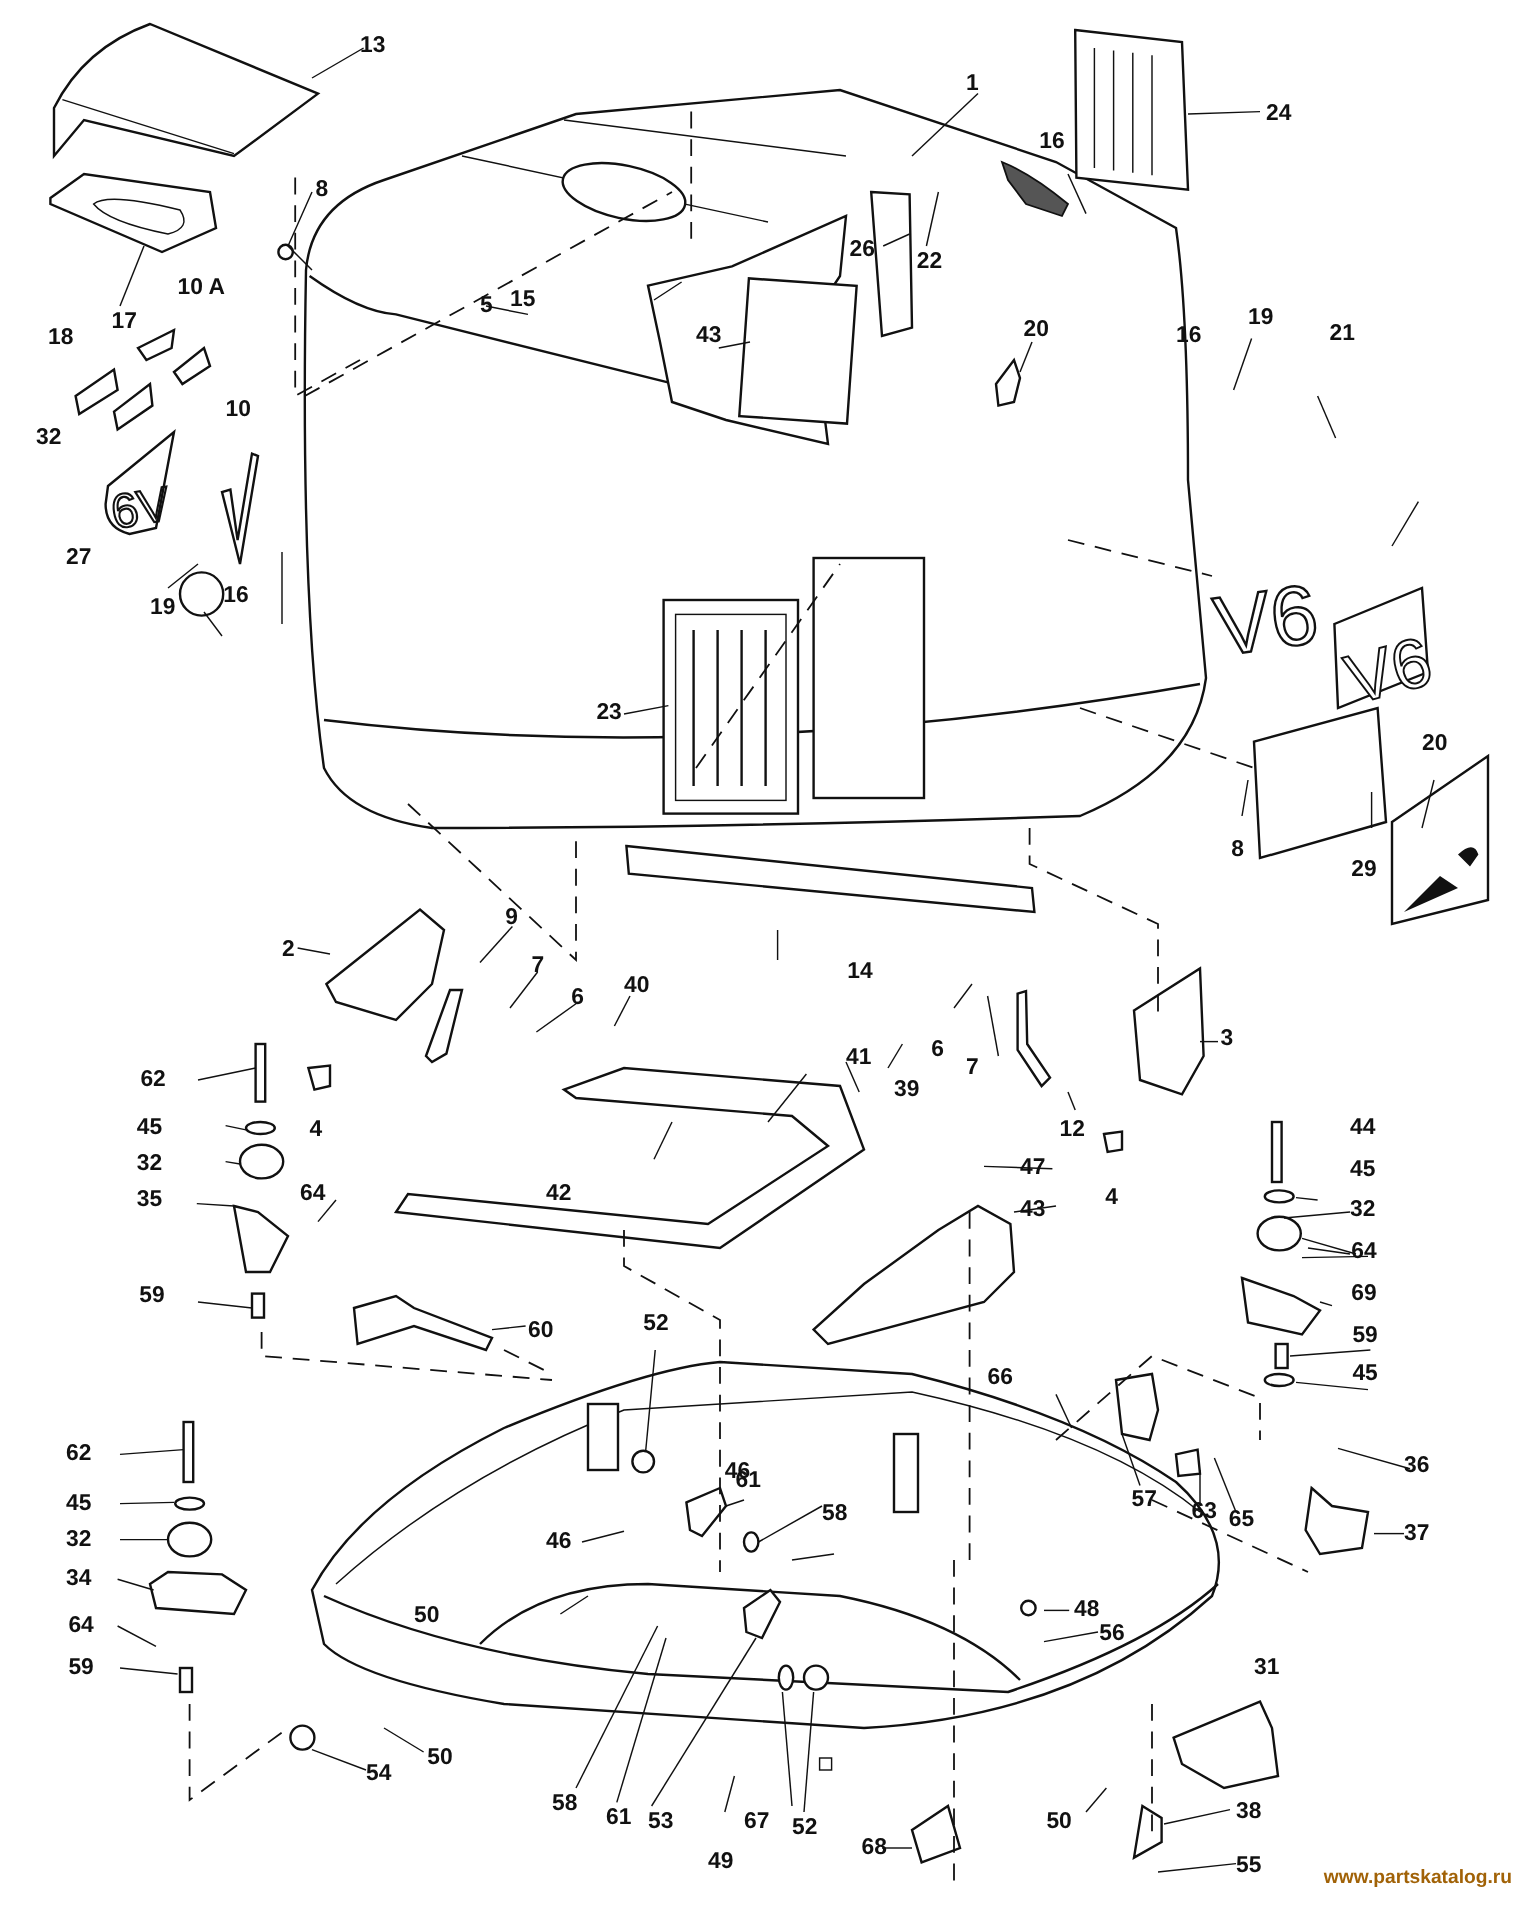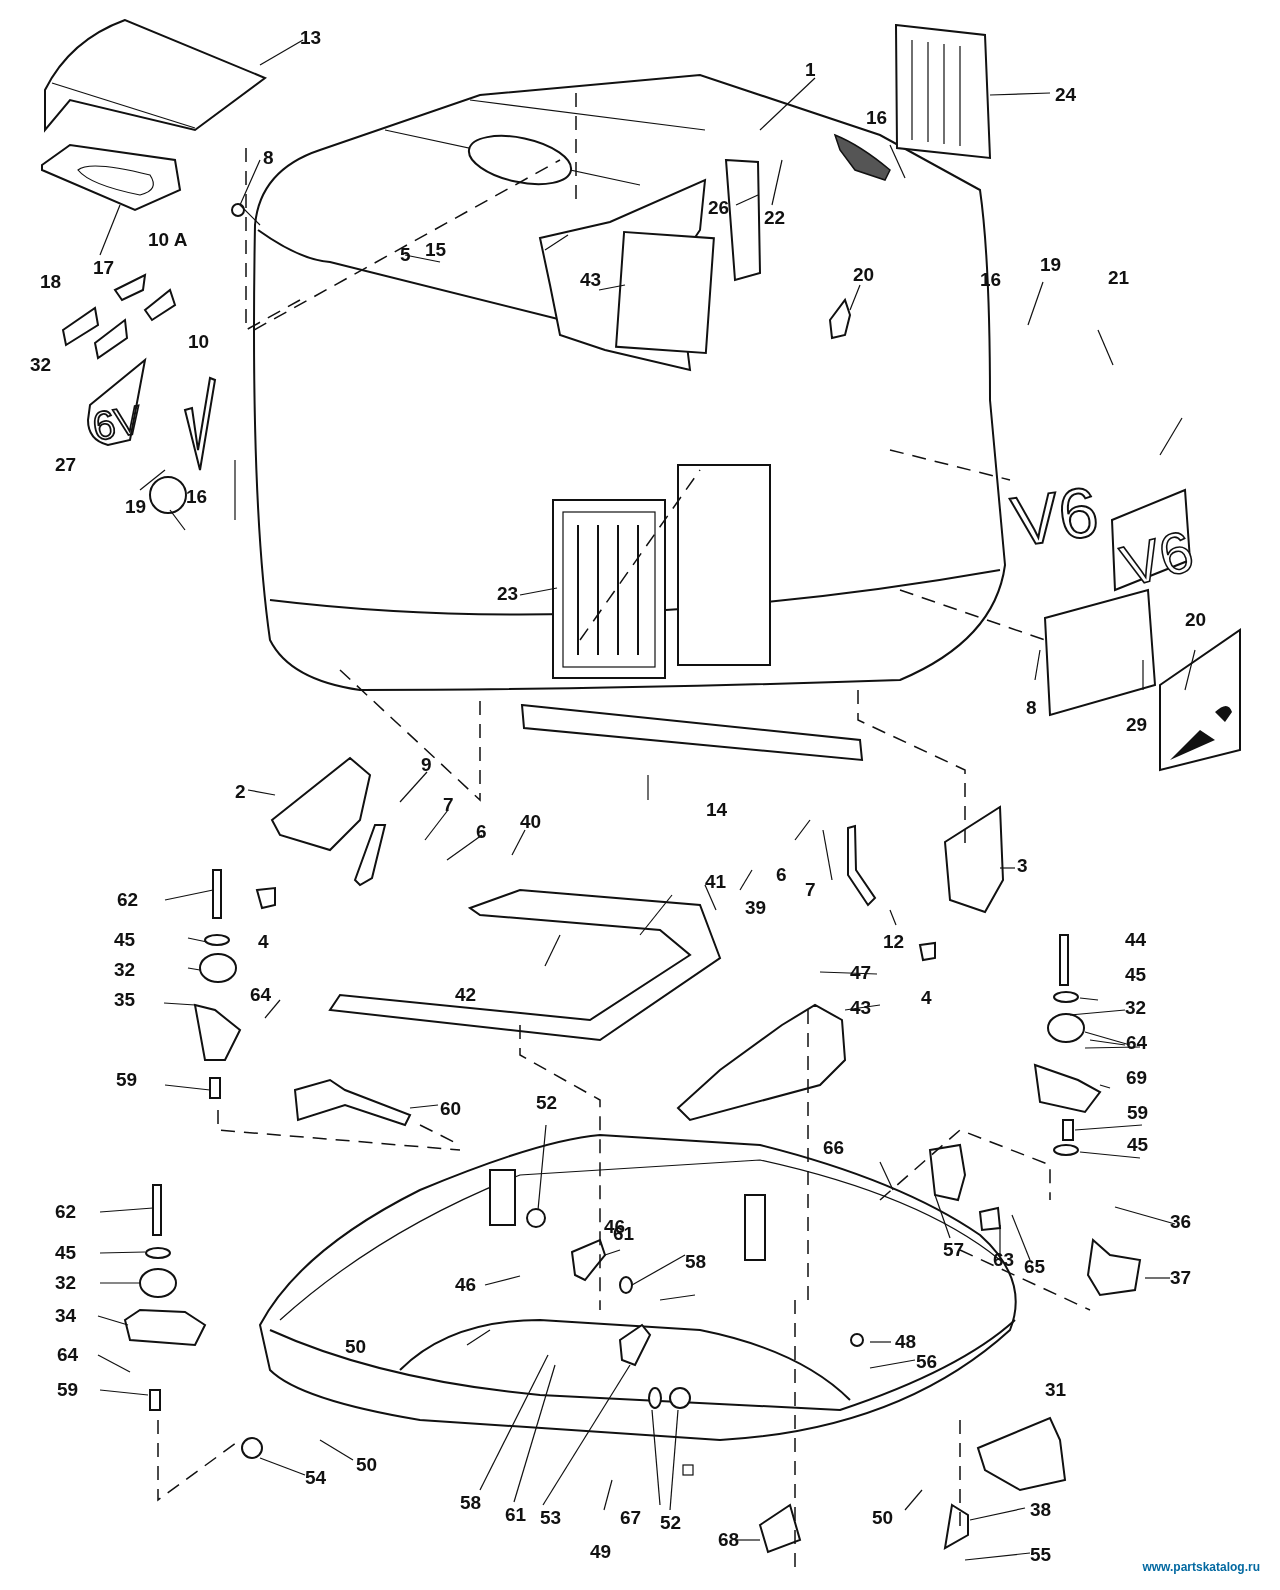--- a/index.html
+++ b/index.html
@@ -3,21 +3,21 @@
 <meta charset="utf-8">
 <style>
   html,body{margin:0;padding:0;background:#ffffff;}
   body{width:1280px;height:1590px;position:relative;overflow:hidden;font-family:"Liberation Sans",sans-serif;}
   #art{position:absolute;left:0;top:0;width:1280px;height:1590px;}
   #art .ln{stroke:#111;stroke-width:2;fill:none;}
   #art .thin{stroke:#111;stroke-width:1.2;fill:none;}
   #art .dash{stroke:#111;stroke-width:1.5;fill:none;stroke-dasharray:14 9;}
   #art .part{stroke:#111;stroke-width:2;fill:#fff;}
   .lbl{position:absolute;font-weight:bold;font-size:19px;color:#111;line-height:1;white-space:nowrap;}
-  .wm{position:absolute;right:20px;bottom:16px;color:#0369a1;font-weight:bold;font-size:12px;font-family:"Liberation Sans",sans-serif;}
+  .wm{position:absolute;right:20px;bottom:16px;color:#a16207;font-weight:bold;font-size:16px;font-family:"Liberation Sans",sans-serif;}
 </style>
 </head>
 <body>
 
 <svg id="art" viewBox="0 0 1280 1590">
 
   <g>
     <path class="part" d="M45,90 Q70,40 125,20 L265,78 L195,130 L70,100 L45,130 Z"></path>
     <path class="thin" d="M52,83 L195,128"></path>
   </g>

